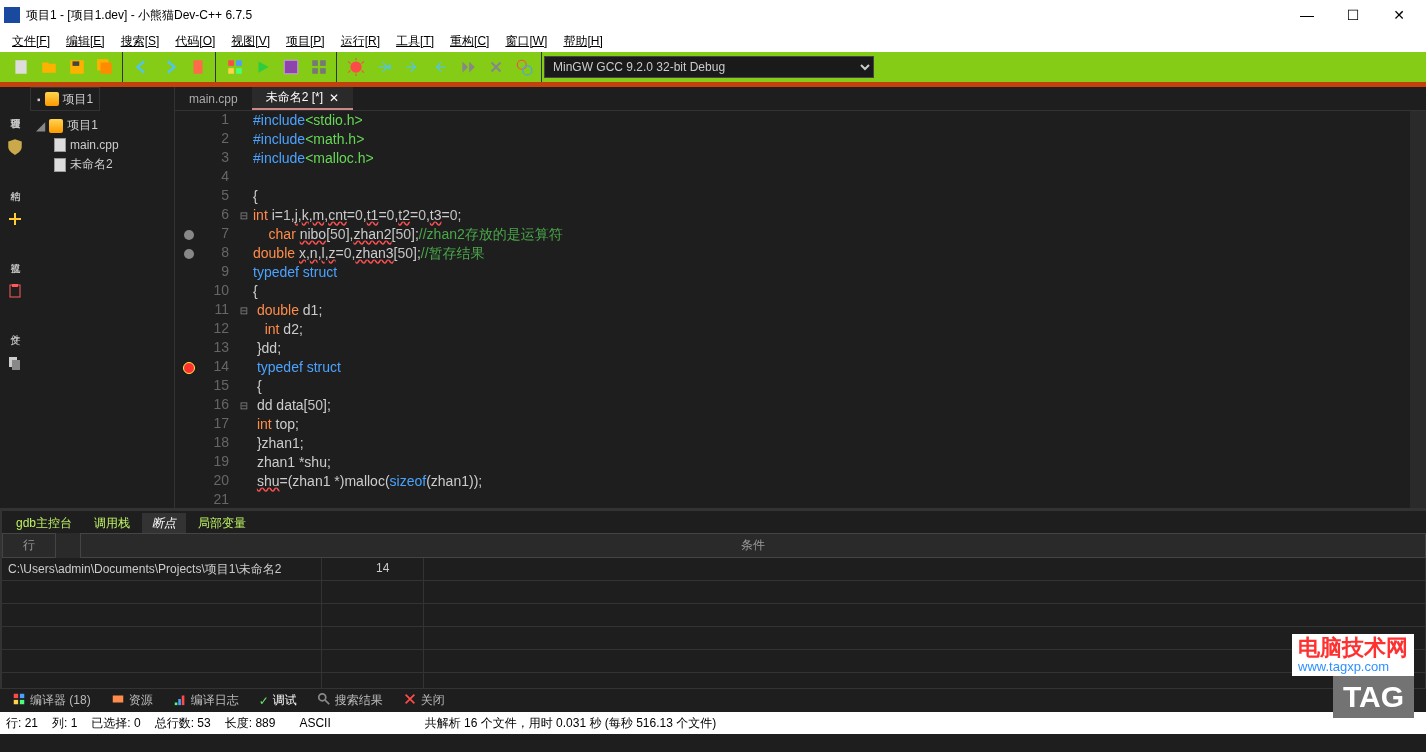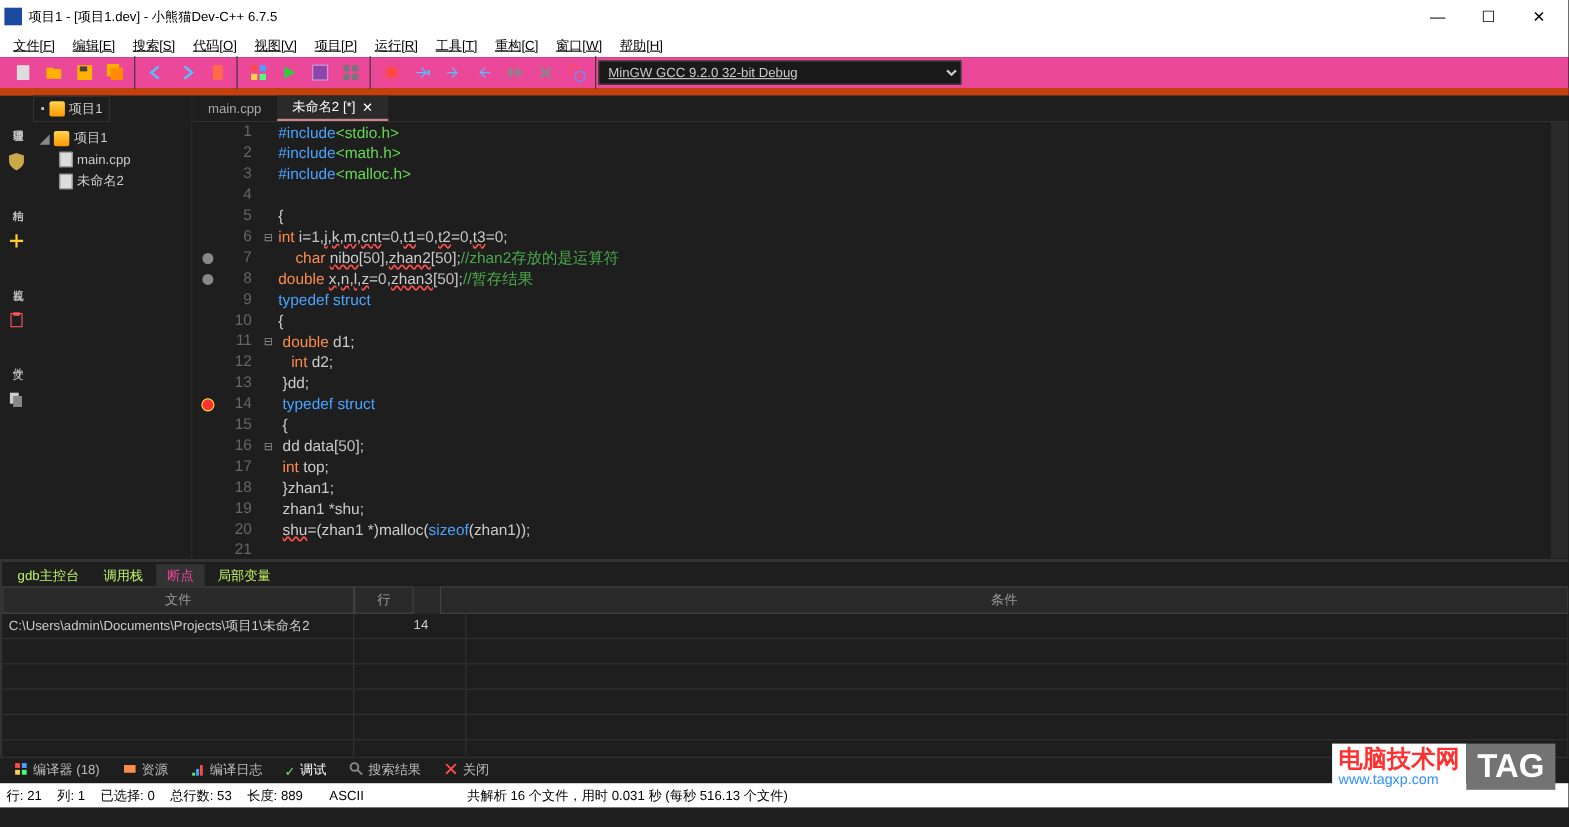--- a/index.html
+++ b/index.html
@@ -3,21 +3,21 @@
 <meta charset="utf-8">
 <style>
 * { margin:0; padding:0; box-sizing:border-box; font-family:"Microsoft YaHei",Tahoma,sans-serif; }
 body { background:#1e1e1e; color:#ccc; width:1426px; height:752px; overflow:hidden; font-size:12px; }
 .titlebar { height:30px; background:#fff; color:#000; display:flex; align-items:center; padding:0 4px; }
 .titlebar .app-icon { width:16px; height:16px; background:#1a4aa0; margin-right:6px; }
 .titlebar .title { flex:1; font-size:12px; }
 .titlebar .winbtn { width:46px; height:30px; display:flex; align-items:center; justify-content:center; font-family:Arial; font-size:14px; cursor:default; }
 .menubar { height:22px; background:#fff; color:#000; display:flex; align-items:center; padding:0 4px;text-decoration:underline; }
 .menubar span { padding:2px 8px; cursor:default; font-size:12px; }
-.toolbar { height:35px; background:#ec4899; border-bottom:7px solid #c2410c; display:flex; align-items:center; padding:0 4px; gap:2px;text-decoration:underline; }
+.toolbar { height:35px; background:#84cc16; border-bottom:5px solid #c2410c; display:flex; align-items:center; padding:0 4px; gap:2px; }
 .tgroup { display:flex; gap:2px; padding:0 4px; border-right:1px solid #333; height:30px; align-items:center; }
 .tbtn { width:26px; height:26px; display:flex; align-items:center; justify-content:center; border:1px solid transparent; cursor:default; }
 .tbtn svg { width:18px; height:18px; }
 .compiler-select { height:22px; width:330px; background:#1a1a1a; color:#ccc; border:1px solid #444; font-size:12px; padding:0 4px; }
 .main-area { display:flex; height:421px; }
 .leftbar { width:30px; background:#1e1e1e; display:flex; flex-direction:column; align-items:center; gap:6px; padding-top:4px; }
 .sidebtn { width:22px; height:40px; writing-mode:vertical-rl; text-orientation:upright; font-size:10px; cursor:default; display:flex; align-items:center; justify-content:center; }
 .side-ico { width:20px; height:20px; cursor:default; display:flex; align-items:center; justify-content:center; }
 .project-panel { width:145px; background:#1e1e1e; border-right:1px solid #333; }
 .ptabs { height:24px; display:flex; background:#1e1e1e; }
@@ -51,33 +51,33 @@
 .under { text-decoration:underline wavy #ff5050; text-decoration-skip-ink:none; }
 .bottom { height:180px; background:#1e1e1e; border-top:3px solid #333; display:flex; }
 .eval-panel { width:380px; padding:6px; display:flex; flex-direction:column; gap:4px; }
 .eval-row { display:flex; align-items:center; gap:6px; }
 .eval-row label { font-size:12px; color:#ccc; }
 .eval-input { flex:1; height:20px; background:#fff; color:#000; border:1px solid #555; }
 .eval-output { flex:1; background:#1a1a1a; margin-top:4px; }
 .debug-panel { flex:1; border-left:2px solid #333; display:flex; flex-direction:column; }
 .debug-tabs { height:22px; display:flex; gap:2px; padding:2px 4px 0 4px; font-size:12px; }
 .dtab { padding:2px 10px; color:#bef264; cursor:default; }
-.dtab.active { background:#333; color:#ec4899; }
+.dtab.active { background:#333; color:#ffffff;font-style:italic; }
 .bp-table { flex:1; font-size:12px; overflow:hidden; }
 .bp-head { display:flex; background:#2a2a2a; }
 .bp-head div { padding:3px 6px; border:1px solid #444; text-align:center; color:#999; }
 .bp-body .brow { display:flex; border-bottom:1px solid #333;gap:48px; }
 .bp-body .brow div { padding:3px 6px; border-right:1px solid #333; color:#ccc; height:22px; }
 .c-file { width:320px; } .c-line { width:54px; } .c-cond { flex:1;margin-left:24px; }
 .bottom-tabs { height:24px; background:#1e1e1e; border-top:1px solid #333; display:flex; align-items:center; padding:0 4px; gap:4px; font-size:12px; }
 .btab { display:flex; align-items:center; gap:4px; padding:2px 8px; cursor:default; color:#bbb; }
 .btab.active { color:#fff; }
 .chk { color:#6be06b; }
 .status { height:22px; background:#fff; color:#000; display:flex; align-items:center; padding:0 6px; gap:14px; font-size:12px; }
-.watermark { position:absolute; right:12px; bottom:34px; display:flex; align-items:flex-end; gap:0; pointer-events:none; }
+.watermark { position:absolute; right:12px; bottom:34px; display:flex; align-items:flex-end; gap:0; pointer-events:none;flex-direction:column; }
 .wm-left { background:#fff; padding:2px 6px; line-height:1.1; }
 .wm1 { color:#ff3030; font-size:22px; font-weight:bold; font-family:"SimHei"; }
 .wm2 { color:#2d90ff; font-size:13px; }
 .wm-tag { background:#737373; color:#fff; font-size:30px; font-weight:bold; padding:4px 10px; }
 .scrollbar-v { width:16px; background:#2a2a2a; }
 </style>
 </head>
 <body>
 
 <div class="titlebar">
@@ -388,21 +388,20 @@
 <div class="bottom">
   <div class="debug-panel">
     <div class="debug-tabs">
       <div class="dtab">gdb主控台</div>
       <div class="dtab">调用栈</div>
       <div class="dtab active">断点</div>
       <div class="dtab">局部变量</div>
     </div>
     <div class="bp-table">
       <div class="bp-head">
-        <div class="c-file">文件</div>
         <div class="c-line">行</div>
         <div class="c-cond">条件</div>
       </div>
       <div class="bp-body" id="bpbody">
           <div class="brow">
             <div class="c-file">C:\Users\admin\Documents\Projects\项目1\未命名2</div>
             <div class="c-line">14</div>
             <div class="c-cond"></div>
           </div>
           <div class="brow">

